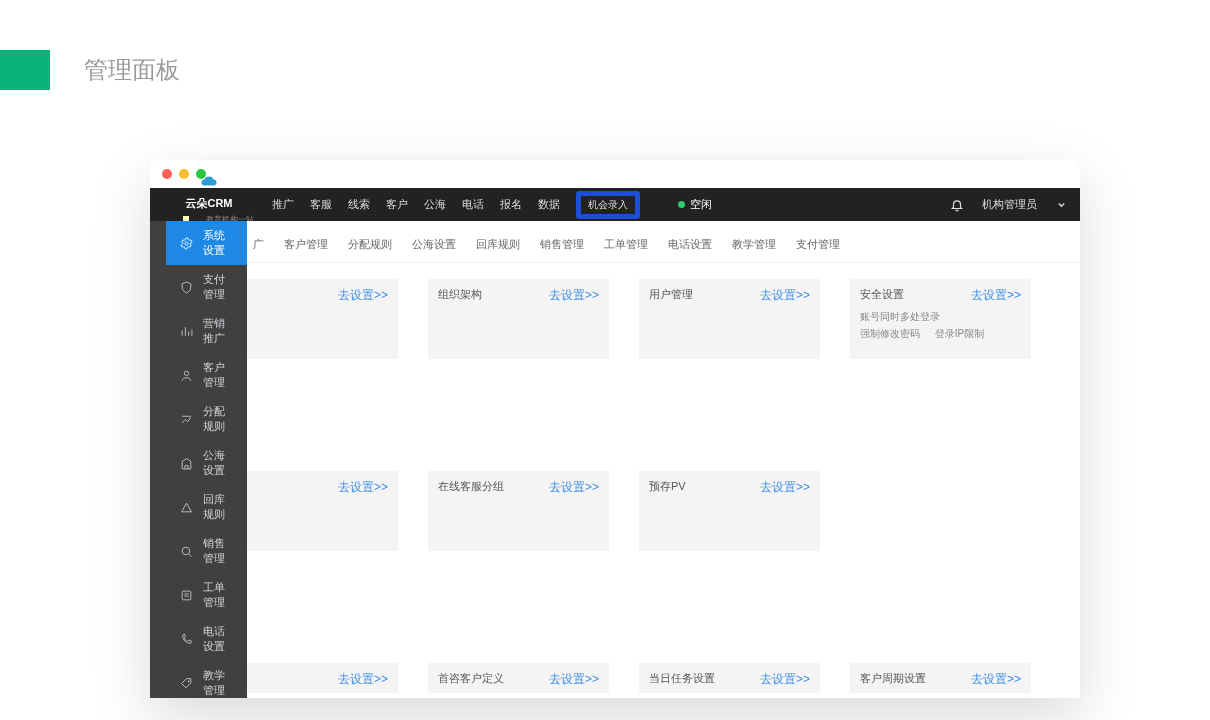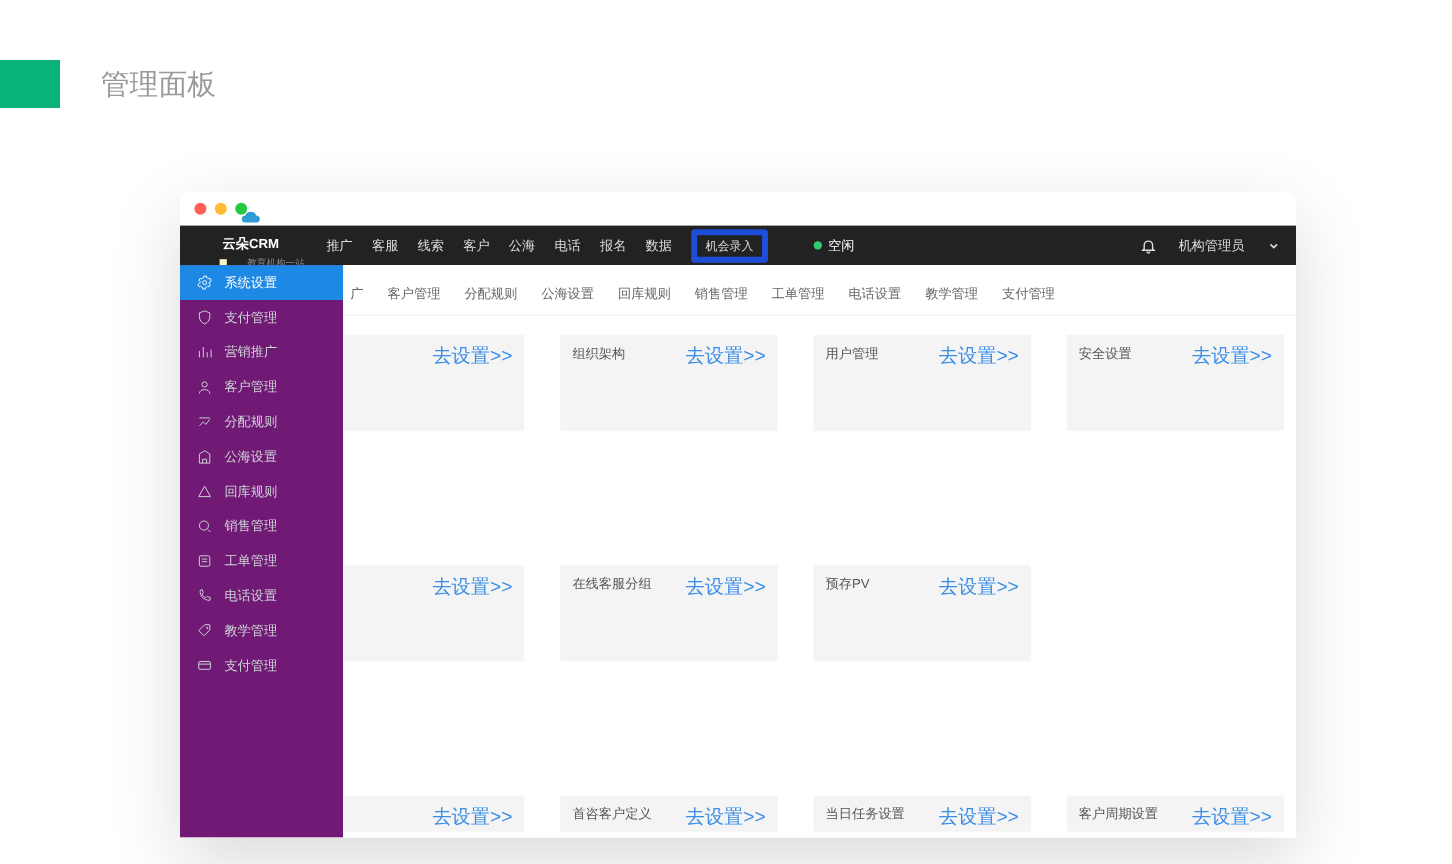--- a/index.html
+++ b/index.html
@@ -111,24 +111,25 @@
 .header-spacer { flex: 1; }
 .bell-icon { width: 14px; height: 14px; color: #ddd; margin-right: 10px; }
 .user-label { font-size: 11px; color: #ddd; display:flex; align-items:center; gap:20px;}
 .app-body {
   display: flex;
   background: #fff;
   height: 477px;
   position: relative;
 }
 .sidebar {
-  width: 136px;
-  background: #701a75;
+  width: 97px;
+  background: #404040;
   display: flex;
   flex-direction: column;
+  padding-left: 16px;
 }
 .sidebar-item {
   display: flex;
   align-items: center;
   gap: 10px;
   padding: 7px 14px;
   font-size: 11px;
   color: #cfd3d7;
   cursor: pointer;
 }
@@ -164,21 +165,21 @@
   padding: 8px 10px;
   position: relative;
   font-size: 11px;
   color: #555;
 }
 .card-title { font-size: 11px; color: #555; }
 .card-link {
   position: absolute;
   top: 8px;
   right: 10px;
-  font-size: 16px;
+  font-size: 12px;
   color: #3a8ee6;
   cursor: pointer;
 }
 .card-sub {
   font-size: 10px;
   color: #888;
   margin-top: 6px;
   line-height: 1.7;
 }
 .card-sub span { margin-right: 12px; display:inline-block; }
@@ -370,20 +371,25 @@
           <span class="card-title">组织架构</span>
           <span class="card-link">去设置&gt;&gt;</span>
         </div>
         <div class="card">
           <span class="card-title">用户管理</span>
           <span class="card-link">去设置&gt;&gt;</span>
         </div>
         <div class="card">
           <span class="card-title">安全设置</span>
           <span class="card-link">去设置&gt;&gt;</span>
+          <div class="card-sub">
+            <span>账号同时多处登录</span><br>
+            <span>强制修改密码</span>
+            <span>登录IP限制</span>
+          </div>
         </div>
 
         <div class="section-gap"></div>
 
         <div class="card">
 
           <span class="card-link">去设置&gt;&gt;</span>
         </div>
         <div class="card">
           <span class="card-title">在线客服分组</span>

